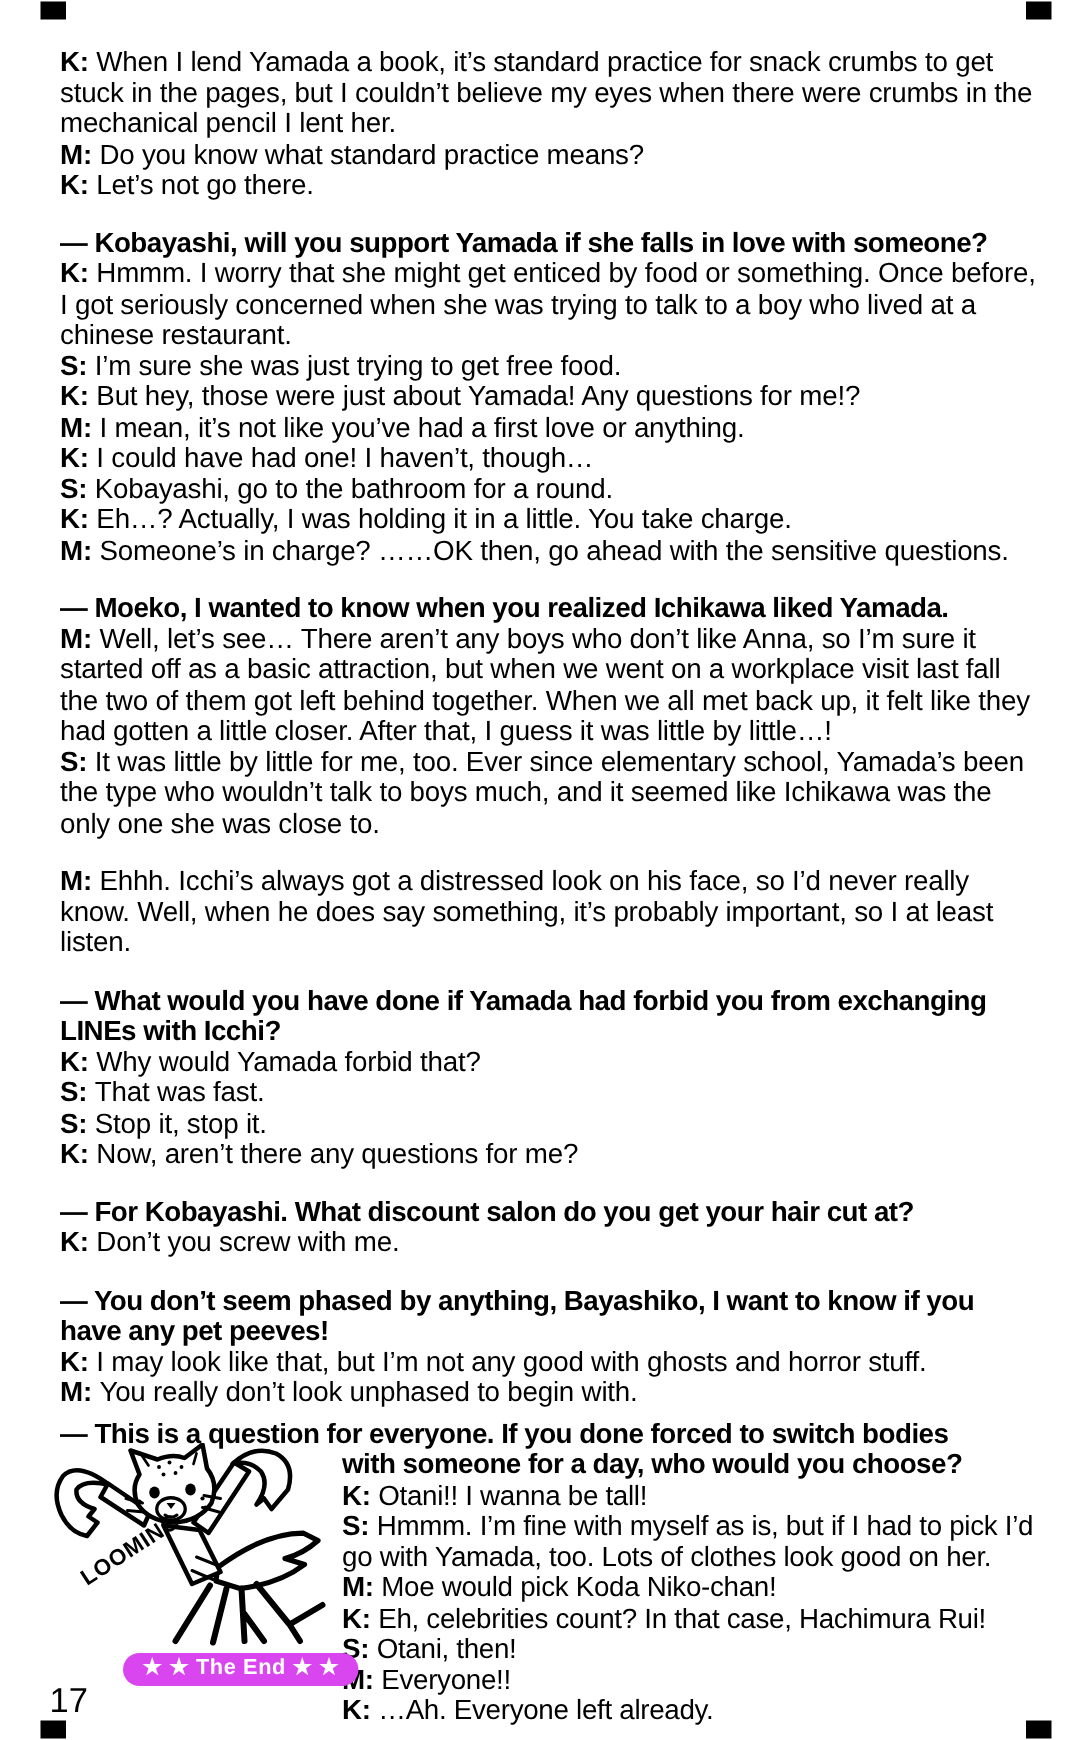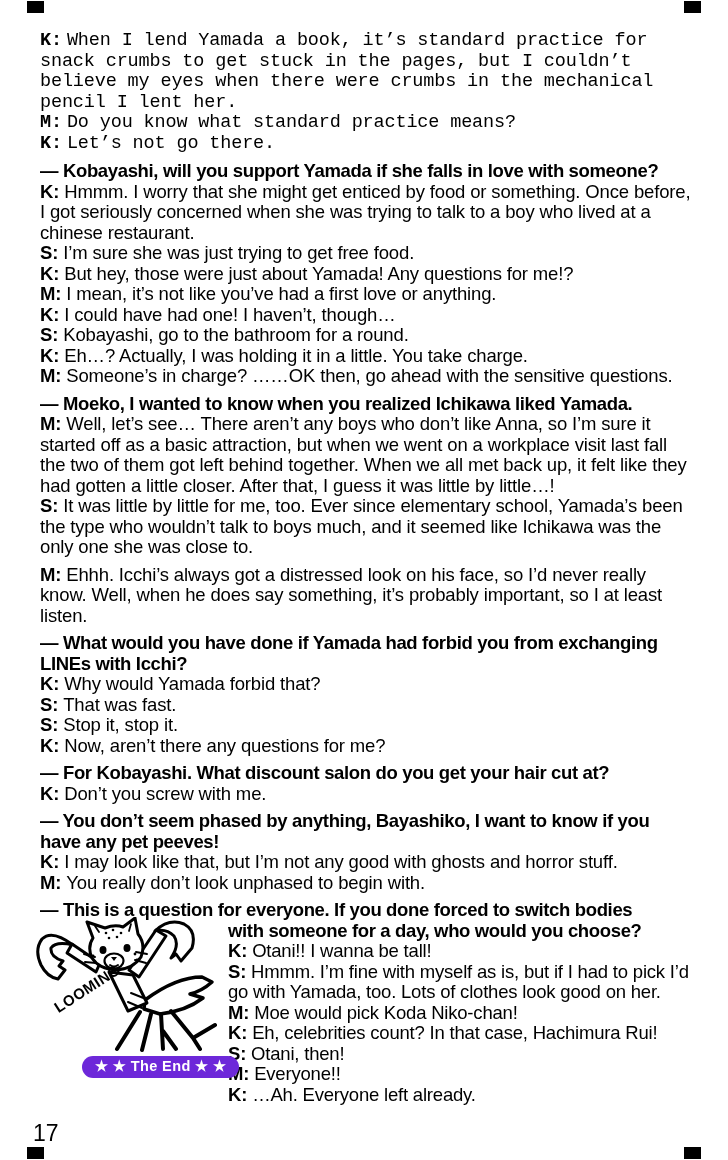--- a/index.html
+++ b/index.html
@@ -11,42 +11,42 @@
   .corner-mark{position:absolute;width:17px;height:12px;background:#000;}
   .corner-tl{left:27px;top:1px;}
   .corner-tr{left:684px;top:1px;}
   .corner-bl{left:27px;top:1147px;}
   .corner-br{left:684px;top:1147px;}
 
   .content{
     position:absolute;left:40px;top:31px;width:652px;
     font-size:18.5px;line-height:20.5px;letter-spacing:-0.15px;
   }
-  .qa-block{margin-top:7px;}
-  #qa-blocks .qa-block:first-child{margin-top:0;font-family:Liberation Mono, monospace;}
+  .qa-block{margin-top:18px;}
+  #qa-blocks .qa-block:first-child{margin-top:0;}
   .q-heading{font-weight:700;letter-spacing:-0.35px;}
   .dialogue-line .spk{font-weight:700;}
   .dialogue-line .utt{margin-left:5px;}
 
   .final-block{margin-top:7px;}
   .final-heading-1{font-weight:700;letter-spacing:-0.35px;white-space:nowrap;}
   .final-row{display:flex;align-items:flex-start;}
   .art-col{flex:0 0 188px;width:188px;position:relative;}
   .dialog-col{flex:1;min-width:0;letter-spacing:-0.2px;}
   .final-heading-2{font-weight:700;letter-spacing:-0.35px;}
 
   svg.cat{display:block;margin-top:-4px;margin-left:-6px;}
   .looming{
     position:absolute;left:16px;top:78px;
     font-weight:700;font-size:15px;letter-spacing:0.5px;
     transform:rotate(-33deg);transform-origin:left center;
   }
   .end-badge{
     display:inline-block;margin-left:42px;margin-top:-1px;
-    background:#6d28d9;color:#fff;border-radius:999px;
+    background:#d946ef;color:#fff;border-radius:999px;
     padding:2px 13px 3px;font-size:14.5px;font-weight:700;
     letter-spacing:0.4px;white-space:nowrap;line-height:17px;
   }
   .page-number{position:absolute;left:33px;top:1120px;font-size:23px;letter-spacing:0;}
 </style>
 </head>
 <body>
 
 <div style="width:728px;height:1160px;">
 

